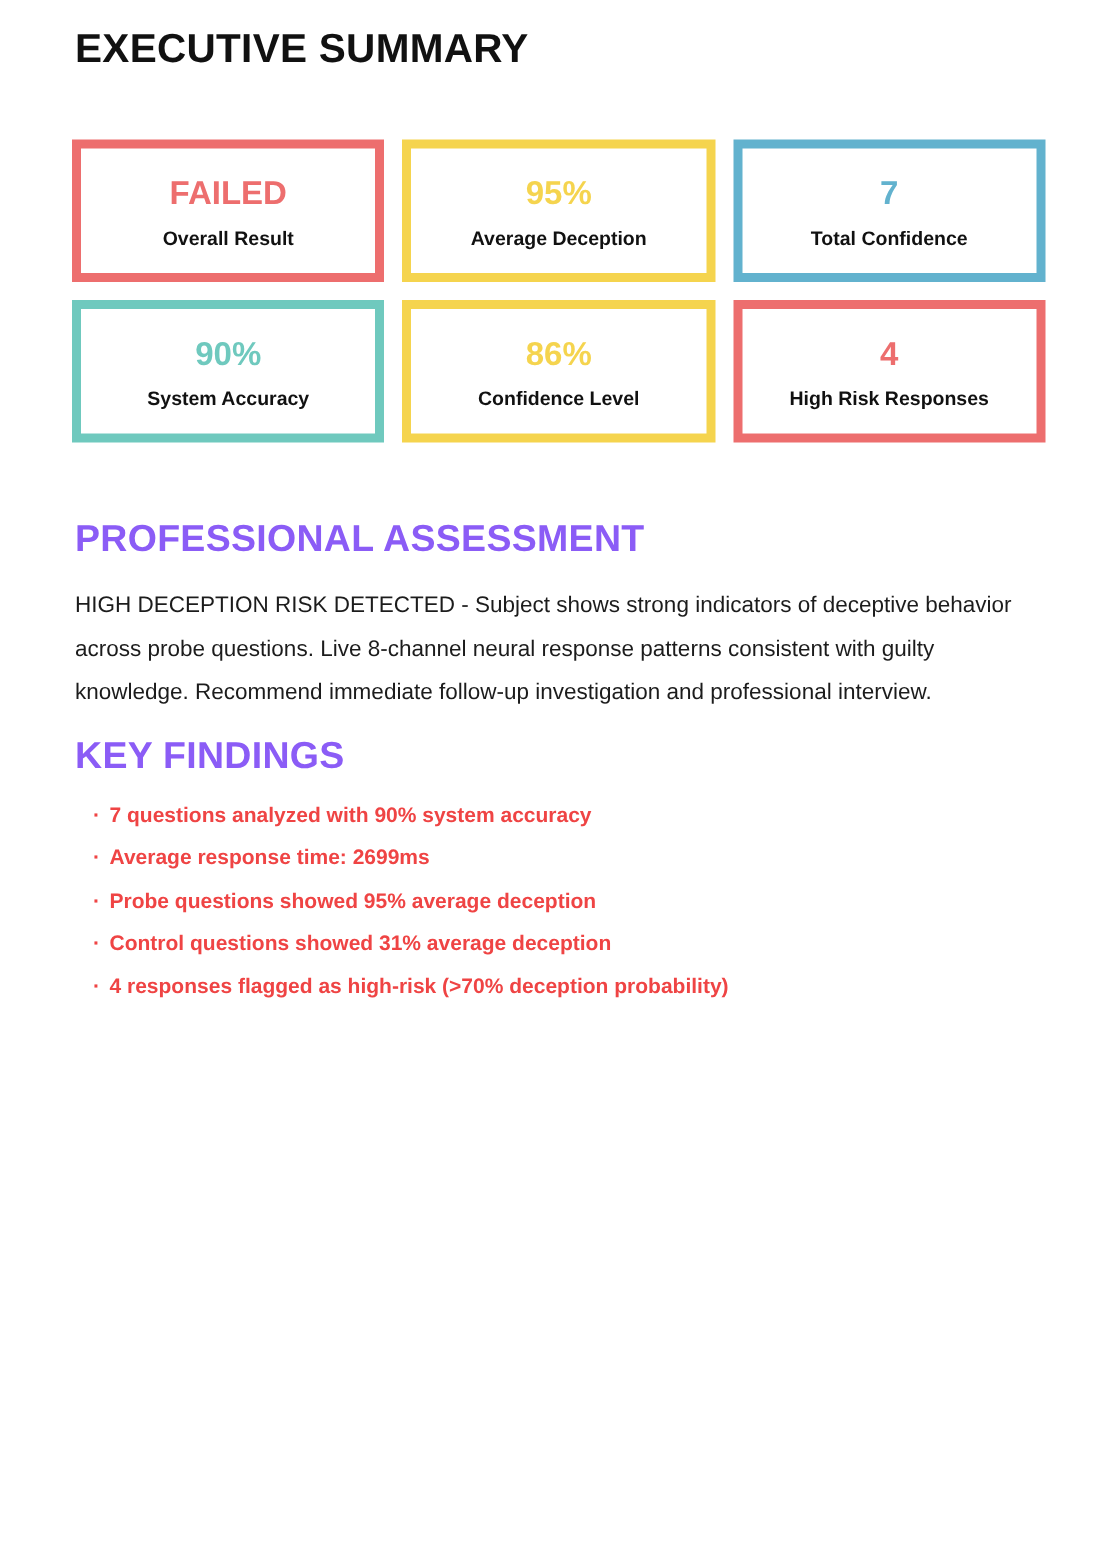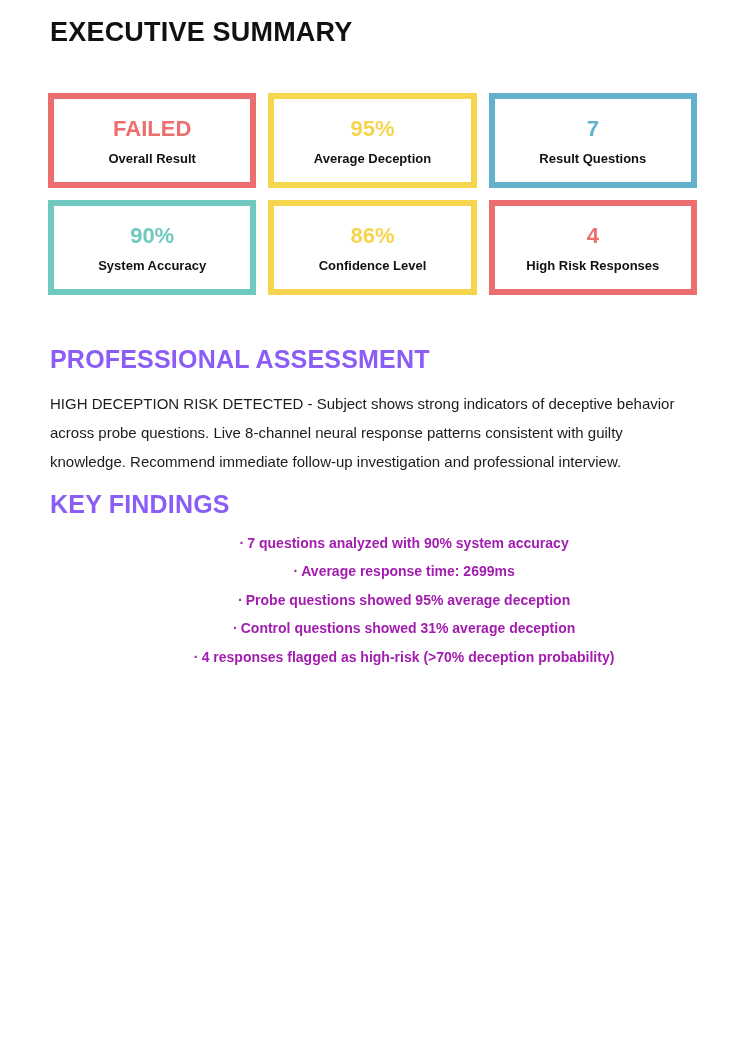--- a/index.html
+++ b/index.html
@@ -69,24 +69,23 @@
     color: #1c1c1c;
   }
   .findings-heading { margin-top: 15px; }
   .findings-list {
     margin: 17px 0 0 62px;
     list-style: none;
   }
   .findings-item {
     font-size: 14px;
     font-weight: bold;
-    color: #a21caf;
+    color: #ef4444;
     line-height: 19px;
     margin-bottom: 9.5px;
-    text-align: center;
   }
   .bullet-glyph {
     display: inline-block;
     width: 11px;
     font-weight: bold;
   }
   .page-footer {
     position: absolute;
     top: 1054px;
     right: 46px;
@@ -109,21 +108,21 @@
       <div class="stat-label">Overall Result</div>
     </div>
 
     <div class="stat-card" style="border-color: rgb(245, 212, 78);">
       <div class="stat-value" style="color: rgb(245, 212, 78);">95%</div>
       <div class="stat-label">Average Deception</div>
     </div>
 
     <div class="stat-card" style="border-color: rgb(98, 178, 206);">
       <div class="stat-value" style="color: rgb(98, 178, 206);">7</div>
-      <div class="stat-label">Result Questions</div>
+      <div class="stat-label">Total Confidence</div>
     </div>
 
     <div class="stat-card" style="border-color: rgb(111, 201, 190);">
       <div class="stat-value" style="color: rgb(111, 201, 190);">90%</div>
       <div class="stat-label">System Accuracy</div>
     </div>
 
     <div class="stat-card" style="border-color: rgb(245, 212, 78);">
       <div class="stat-value" style="color: rgb(245, 212, 78);">86%</div>
       <div class="stat-label">Confidence Level</div>

